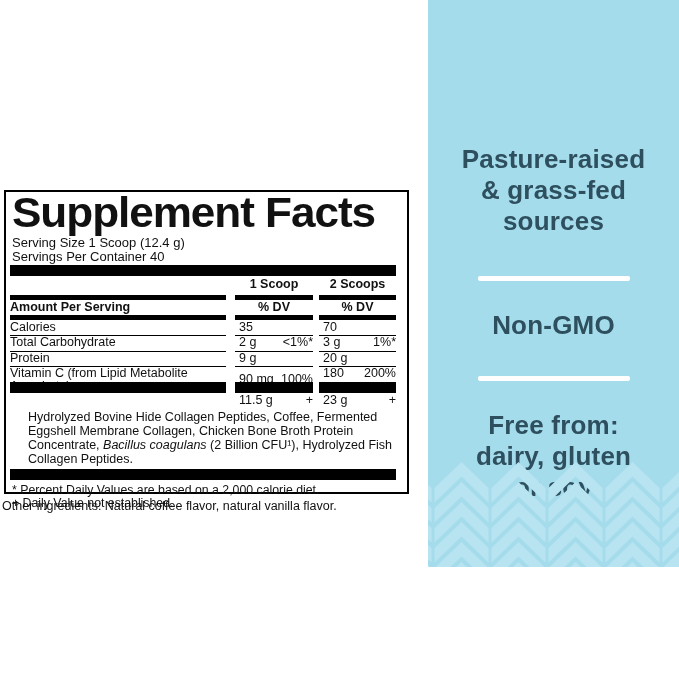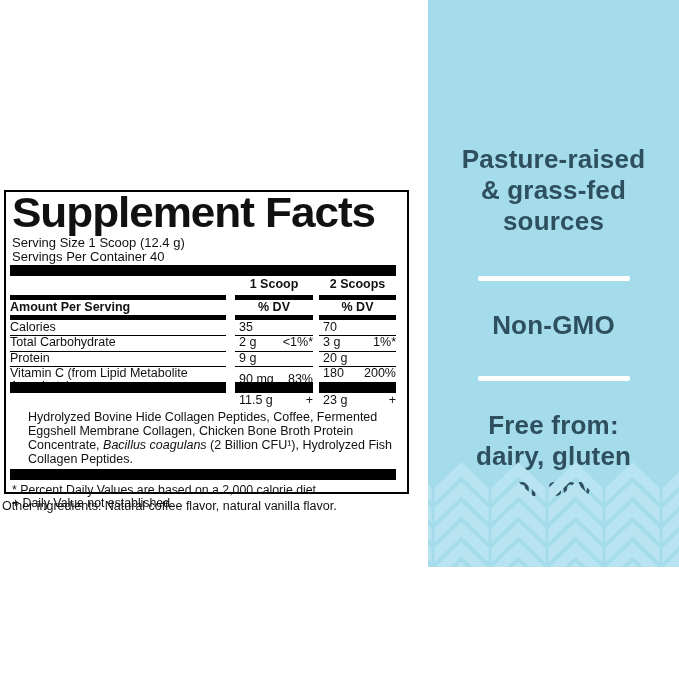--- a/index.html
+++ b/index.html
@@ -202,21 +202,21 @@
     <div class="c2">
         <span>20 g</span>
         <span></span>
       </div>
   </div>
 
   <div class="ft-grid data-row">
     <div class="cL">Vitamin C (from Lipid Metabolite Ascorbate)</div>
     <div class="c1">
         <span>90 mg</span>
-        <span>83%</span>
+        <span>100%</span>
       </div>
     <div class="c2">
         <span>180 mg</span>
         <span>200%</span>
       </div>
   </div>
 
   <div class="ft-grid bar11">
     <div class="cL"></div>
       <div class="c1"></div>

